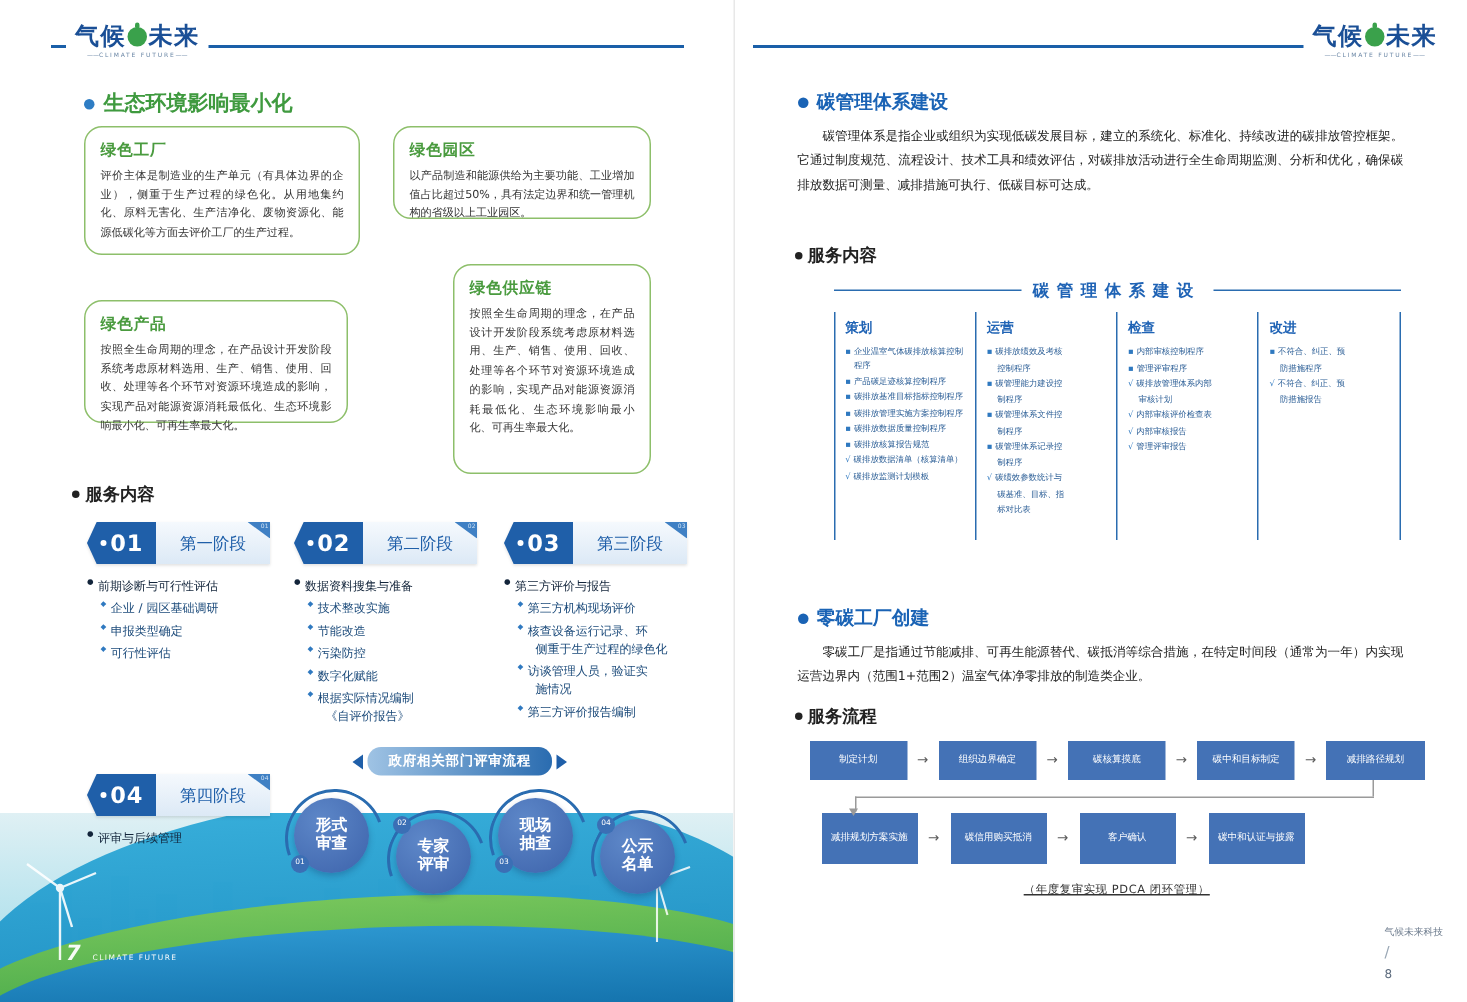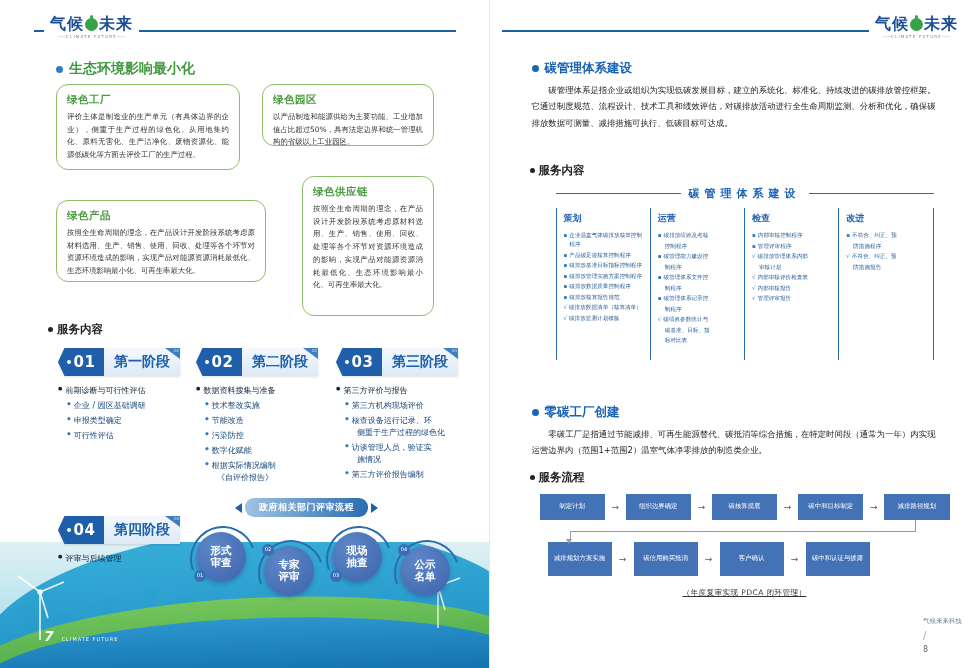--- a/index.html
+++ b/index.html
@@ -33,33 +33,33 @@
   .sub-h{position:absolute;font-size:11.5px;color:#222;font-weight:bold;display:flex;align-items:center;}
   .sub-h .bdot{width:5px;height:5px;background:#222;border-radius:50%;margin-right:4px;}
 
   
   .gcard{position:absolute;border:1.2px solid #8dbf6a;border-radius:12px;background:#fff;
          padding:8px 10px 9px 10px;box-sizing:border-box;}
   .gcard .t{color:#4a9b3f;font-weight:bold;font-size:10.5px;margin-bottom:4px;letter-spacing:.5px;}
   .gcard .b{color:#333;font-size:7.4px;line-height:1.72;text-align:justify;}
   .gc1{left:56px;top:84px;width:184px;height:86px;}
   .gc2{left:262px;top:84px;width:172px;height:62px;}
-  .gc3{left:56px;top:200px;width:210px;height:82px;}
+  .gc3{left:56px;top:200px;width:176px;height:82px;}
   .gc4{left:302px;top:176px;width:132px;height:140px;}
 
   
   .phase{position:absolute;}
   .ptag{position:relative;display:flex;align-items:stretch;height:28px;width:122px;
         filter:drop-shadow(0 1px 1px rgba(0,0,0,.12));}
   .ptag .num{width:46px;background:#1f5fa9;color:#fff;display:flex;align-items:center;justify-content:center;
              font-size:15px;font-weight:bold;clip-path:polygon(14% 0,100% 0,100% 100%,14% 100%,0 50%);
              letter-spacing:.5px;}
   .ptag .num:before{content:"";display:inline-block;width:4px;height:4px;border-radius:50%;background:#fff;margin-right:3px;}
   .ptag .lbl{flex:1;background:linear-gradient(180deg,#f5f9fd 0%,#dce9f6 100%);
-             color:#1f5fa9;font-weight:bold;font-size:14px;display:flex;align-items:center;
+             color:#1f5fa9;font-weight:normal;font-size:11px;display:flex;align-items:center;
              justify-content:center;clip-path:polygon(0 0,88% 0,100% 38%,100% 100%,0 100%);}
   .ptag .cor{position:absolute;right:0;top:0;width:15px;height:11px;background:#3f80c4;
              clip-path:polygon(0 0,100% 0,100% 100%);color:#cfe2f5;font-size:4px;text-align:right;padding-right:1px;box-sizing:border-box;}
   .plist{margin-top:9px;font-size:8px;color:#1b3f63;}
   .plist .l0{display:flex;margin-bottom:4px;font-weight:normal;color:#12243a;}
   .plist .l0:before{content:"●";font-size:5px;margin-right:3px;line-height:1.55;color:#12243a;}
   .plist .l1{display:flex;margin-bottom:4px;padding-left:9px;color:#1b4a7a;}
   .plist .l1:before{content:"◆";font-size:5px;margin-right:3px;line-height:1.55;color:#2f79c0;}
   .plist .cont{padding-left:21px;margin-top:-3px;margin-bottom:4px;color:#1b4a7a;}
 

